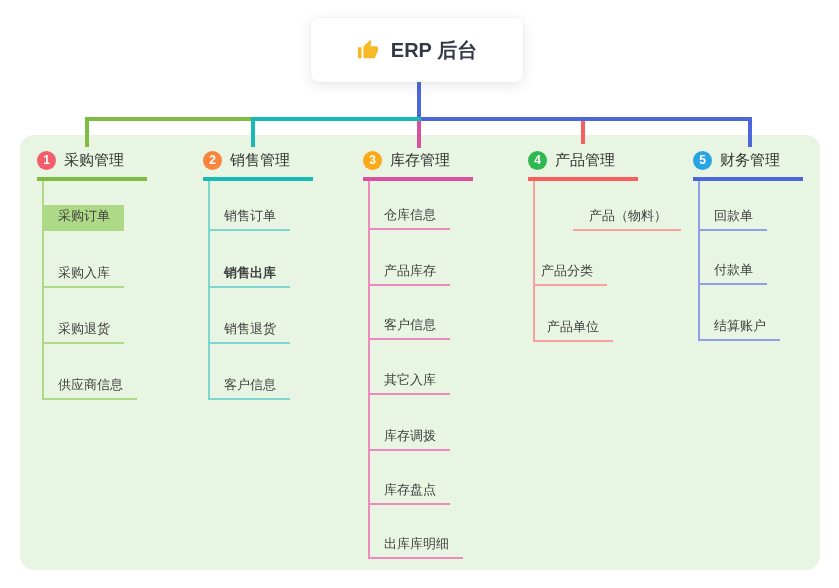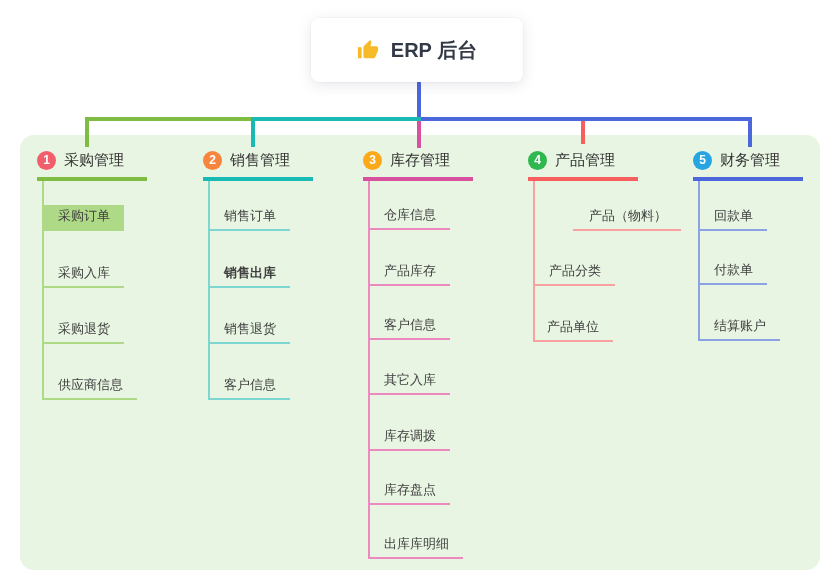--- a/index.html
+++ b/index.html
@@ -97,21 +97,21 @@
   <div class="child" style="left:368px;top:425px;border-color:#ec89bf;">库存调拨</div>
   <div class="child" style="left:368px;top:479px;border-color:#ec89bf;">库存盘点</div>
   <div class="child" style="left:368px;top:533px;border-color:#ec89bf;">出库库明细</div>
 
   <div class="bhead u-red" style="left:528px;">
     <span class="badge bg4">4</span>
     <span class="blabel">产品管理</span>
   </div>
   <div class="vline v-red" style="left:533px;top:180px;height:162px;"></div>
   <div class="child" style="left:533px;top:205px;border-color:#f9a0a0;margin-left:40px;">产品（物料）</div>
-  <div class="child" style="left:533px;top:260px;border-color:#f9a0a0;">产品分类</div>
+  <div class="child" style="left:533px;top:260px;border-color:#f9a0a0;padding-left:8px;">产品分类</div>
   <div class="child" style="left:533px;top:316px;border-color:#f9a0a0;padding-left:14px;">产品单位</div>
 
   <div class="bhead u-blue" style="left:693px;">
     <span class="badge bg5">5</span>
     <span class="blabel">财务管理</span>
   </div>
   <div class="vline v-blue" style="left:698px;top:180px;height:161px;"></div>
   <div class="child" style="left:698px;top:205px;border-color:#8ca2e4;">回款单</div>
   <div class="child" style="left:698px;top:259px;border-color:#8ca2e4;">付款单</div>
   <div class="child" style="left:698px;top:315px;border-color:#8ca2e4;">结算账户</div>

